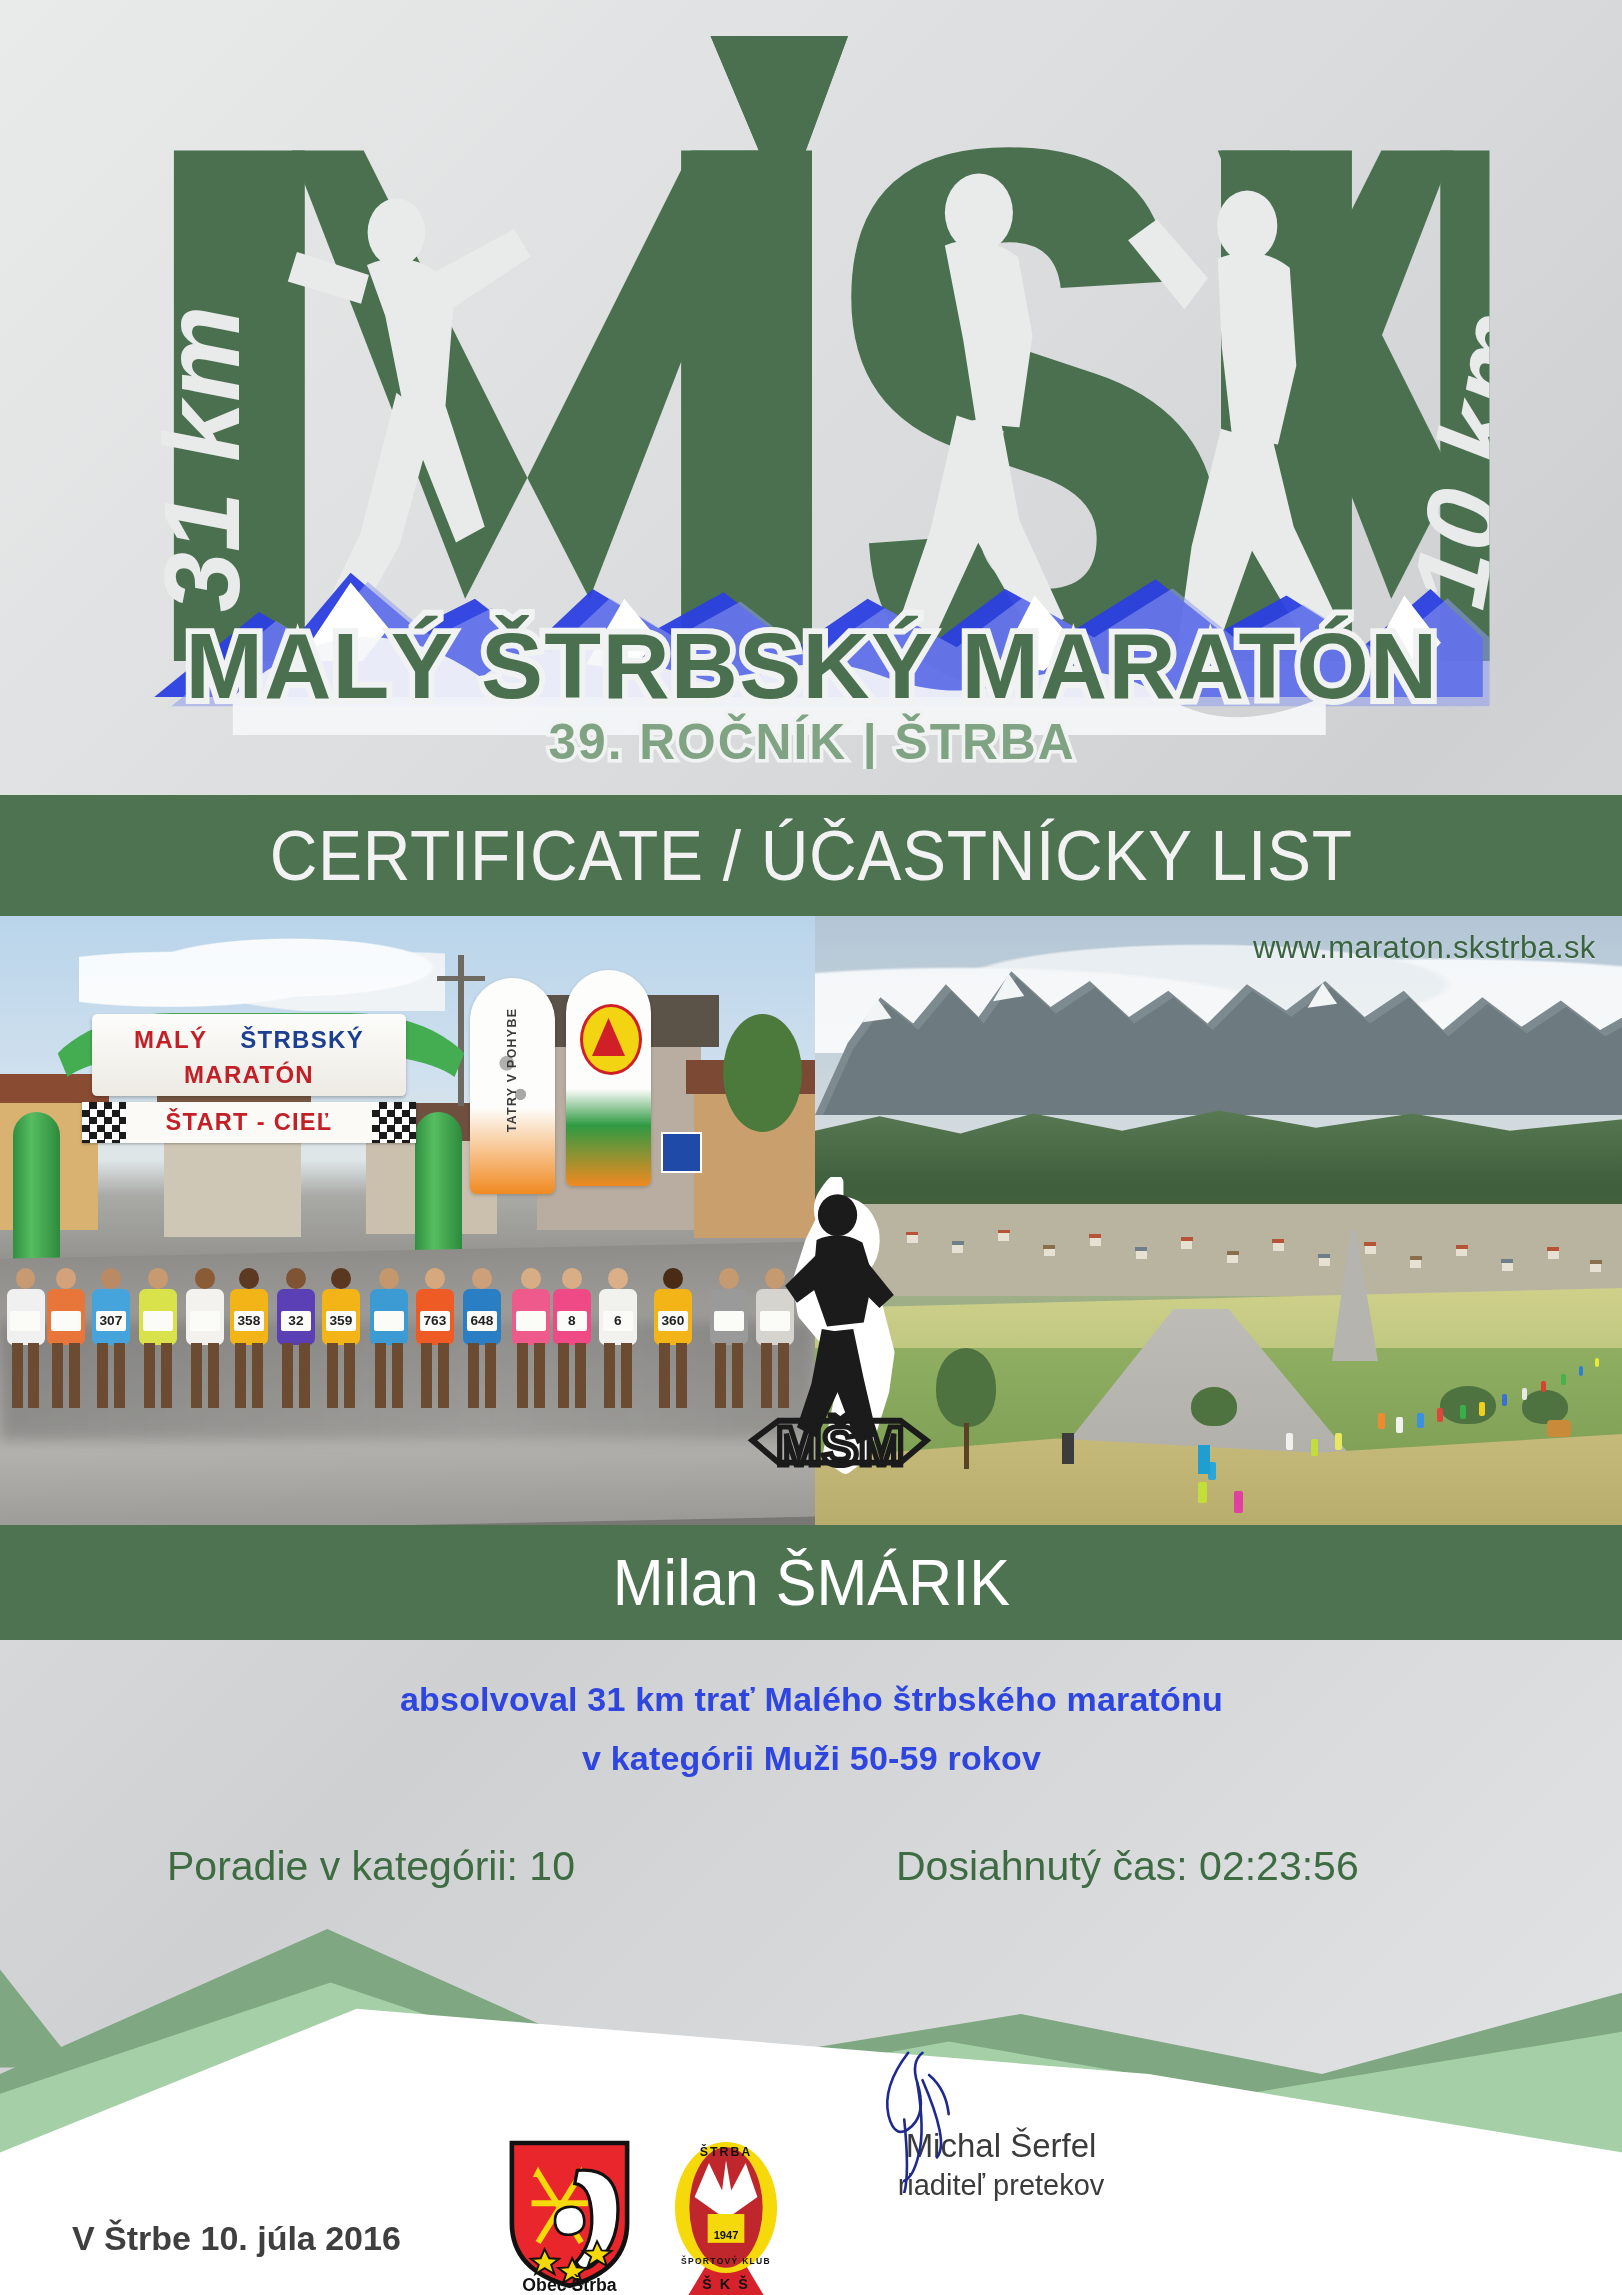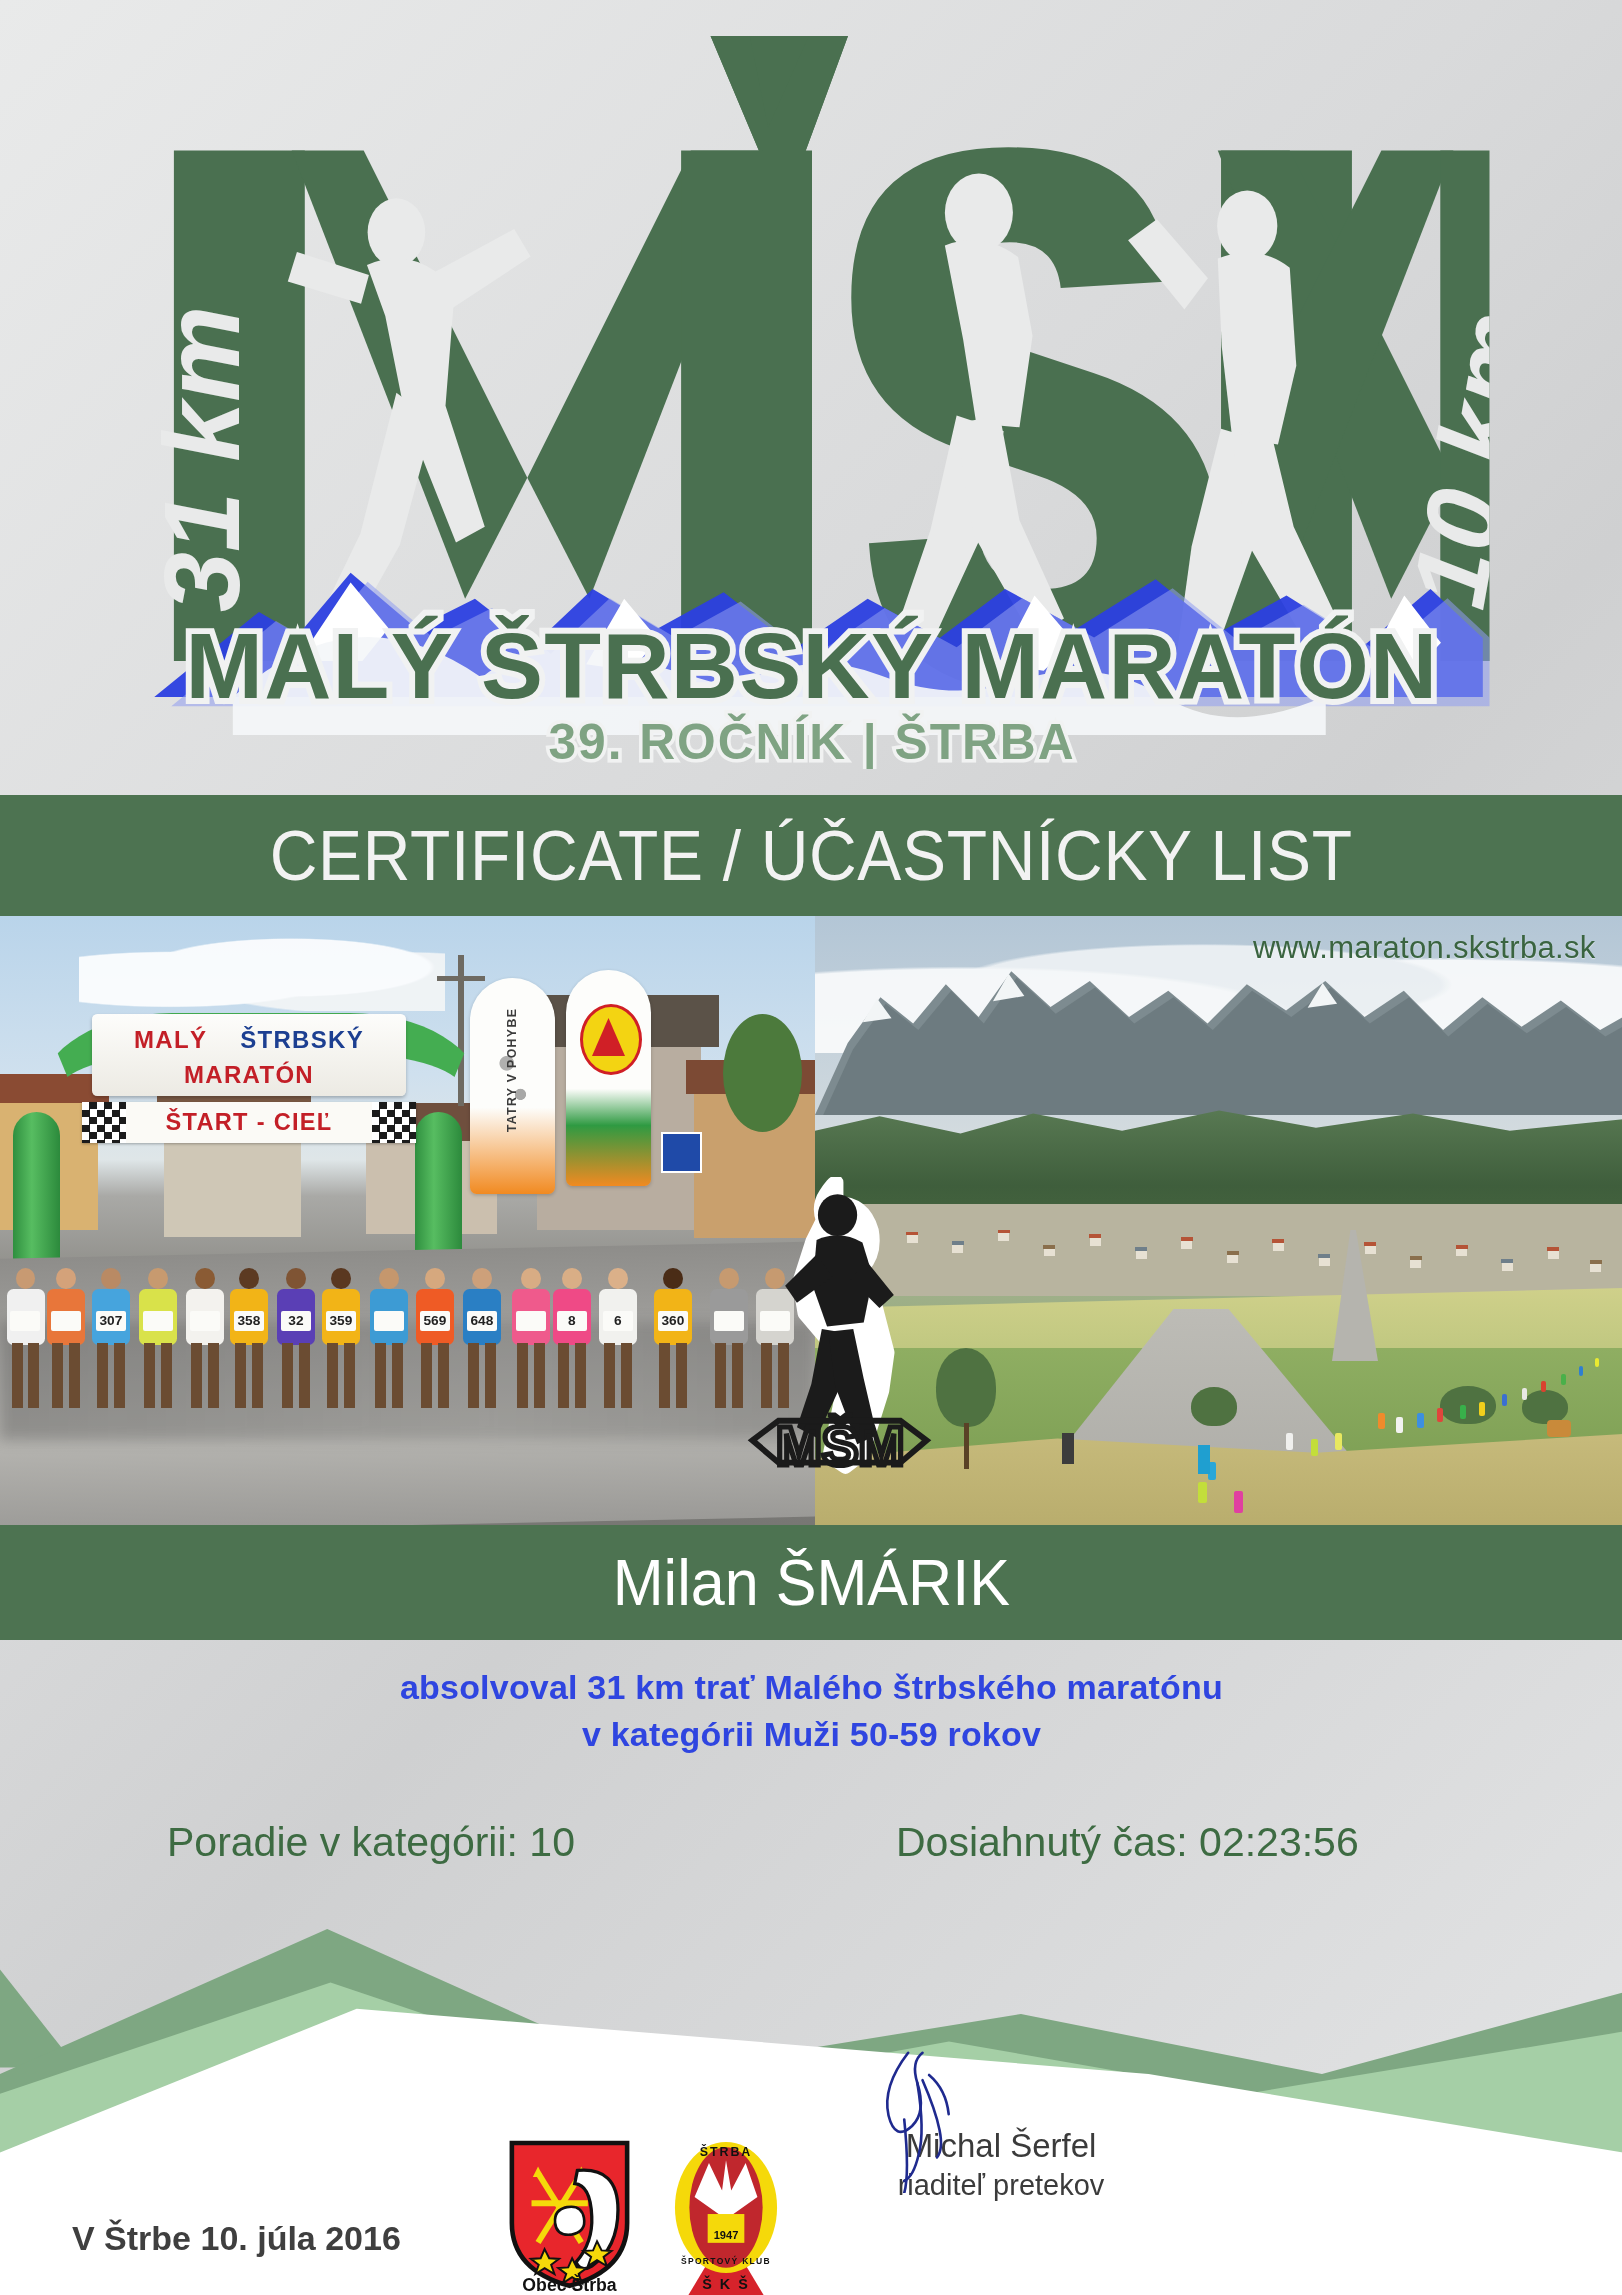--- a/index.html
+++ b/index.html
@@ -98,21 +98,21 @@
 
   .msm-emblem{position:absolute;left:738px;top:1177px;width:203px;height:308px;}
 
   
   .name-band{position:absolute;left:0;top:1525px;width:1623px;height:115px;background:#4d7351;
              display:flex;align-items:center;justify-content:center;}
   .name-text{color:#ffffff;font-size:65px;font-weight:400;transform:scaleX(.94);white-space:nowrap;}
 
   
   .info{position:absolute;left:0;top:1639px;width:1623px;height:275px;text-align:center;}
-  .info-line{color:#2f45e0;font-size:34px;font-weight:bold;letter-spacing:0.2px;margin:0;}
+  .info-line{color:#2f45e0;font-size:34px;font-weight:bold;letter-spacing:0.2px;margin:12px;}
   .info-line.l1{padding-top:29.4px;}
   .info-line.l2{padding-top:7.9px;}
   .result-row{position:relative;margin-top:65px;height:59px;}
   .result{position:absolute;font-size:41px;color:#3d6b42;white-space:nowrap;}
   .result.rank{left:167px;}
   .result.time{left:896px;}
 
   
   .mount-wrap{position:absolute;left:0;top:1878px;width:1623px;height:417px;}
   .footer{position:absolute;left:0;top:2029px;width:1623px;height:267px;}
@@ -333,21 +333,21 @@
         <div class="runner" style="left:370px;">
             <div class="head" style="background:#c5976d;"></div>
             <div class="torso" style="background:#3d9bd4;"></div>
             <div class="legs"></div>
             <div class="bib">&nbsp;</div>
           </div>
         <div class="runner" style="left:416px;">
             <div class="head" style="background:#d6a87e;"></div>
             <div class="torso" style="background:#ef5b25;"></div>
             <div class="legs"></div>
-            <div class="bib">569</div>
+            <div class="bib">763</div>
           </div>
         <div class="runner" style="left:463px;">
             <div class="head" style="background:#cda07a;"></div>
             <div class="torso" style="background:#2a7fc4;"></div>
             <div class="legs"></div>
             <div class="bib">648</div>
           </div>
         <div class="runner" style="left:512px;">
             <div class="head" style="background:#d8ac84;"></div>
             <div class="torso" style="background:#ef5a8c;"></div>

